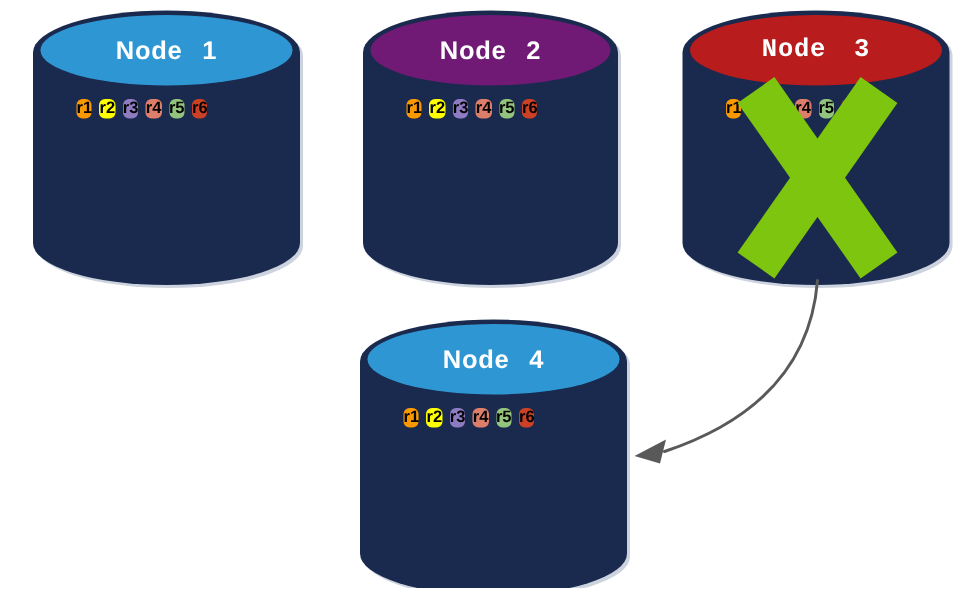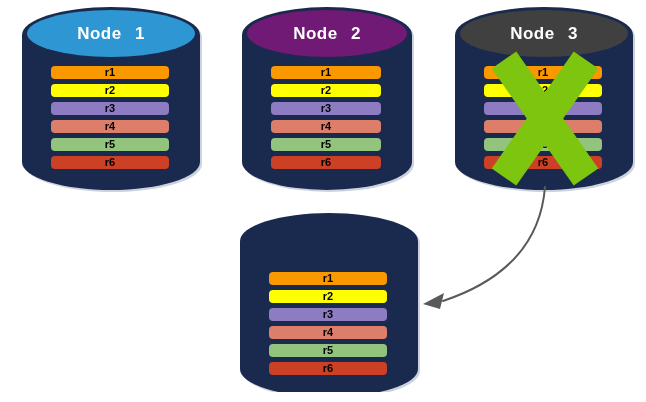--- a/index.html
+++ b/index.html
@@ -39,21 +39,21 @@
     letter-spacing: 0.5px;
     word-spacing: 8px;
     white-space: nowrap;
   }
   .rows {
     position: absolute;
     left: 29px;
     right: 31px;
     top: 59px;
     display: flex;
-    flex-direction: column;
+    flex-direction: row;
     gap: 5px;
   }
   .row {
     height: 13px;
     border-radius: 4px;
     display: flex;
     align-items: center;
     justify-content: center;
     font-size: 11px;
     font-weight: bold;
@@ -96,35 +96,38 @@
       <div class="row" style="background: rgb(255, 255, 0);">r2</div>
       <div class="row" style="background: rgb(142, 124, 195);">r3</div>
       <div class="row" style="background: rgb(221, 126, 107);">r4</div>
       <div class="row" style="background: rgb(147, 196, 125);">r5</div>
       <div class="row" style="background: rgb(204, 65, 37);">r6</div>
     </div>
   </div>
 
   <div class="cylinder" style="left:455px; top:7px; width:178px; height:183px;">
     <div class="cyl-body" style="background: rgb(26, 42, 78);"></div>
-    <div class="cyl-top" style="background: #404040;">
+    <div class="cyl-top" style="background: #b91c1c; font-family: Liberation Mono, monospace;">
       <span class="cyl-title">Node 3</span>
     </div>
     <div class="rows">
       <div class="row" style="background: rgb(250, 152, 0);">r1</div>
       <div class="row" style="background: rgb(255, 255, 0);">r2</div>
       <div class="row" style="background: rgb(142, 124, 195);">r3</div>
       <div class="row" style="background: rgb(221, 126, 107);">r4</div>
       <div class="row" style="background: rgb(147, 196, 125);">r5</div>
       <div class="row" style="background: rgb(204, 65, 37);">r6</div>
     </div>
   </div>
 
   <div class="cylinder" style="left:240px; top:213px; width:178px; height:184px;">
     <div class="cyl-body" style="background: rgb(26, 42, 78);"></div>
+    <div class="cyl-top" style="background: rgb(46, 151, 211);">
+      <span class="cyl-title">Node 4</span>
+    </div>
     <div class="rows">
       <div class="row" style="background: rgb(250, 152, 0);">r1</div>
       <div class="row" style="background: rgb(255, 255, 0);">r2</div>
       <div class="row" style="background: rgb(142, 124, 195);">r3</div>
       <div class="row" style="background: rgb(221, 126, 107);">r4</div>
       <div class="row" style="background: rgb(147, 196, 125);">r5</div>
       <div class="row" style="background: rgb(204, 65, 37);">r6</div>
     </div>
   </div>
 

